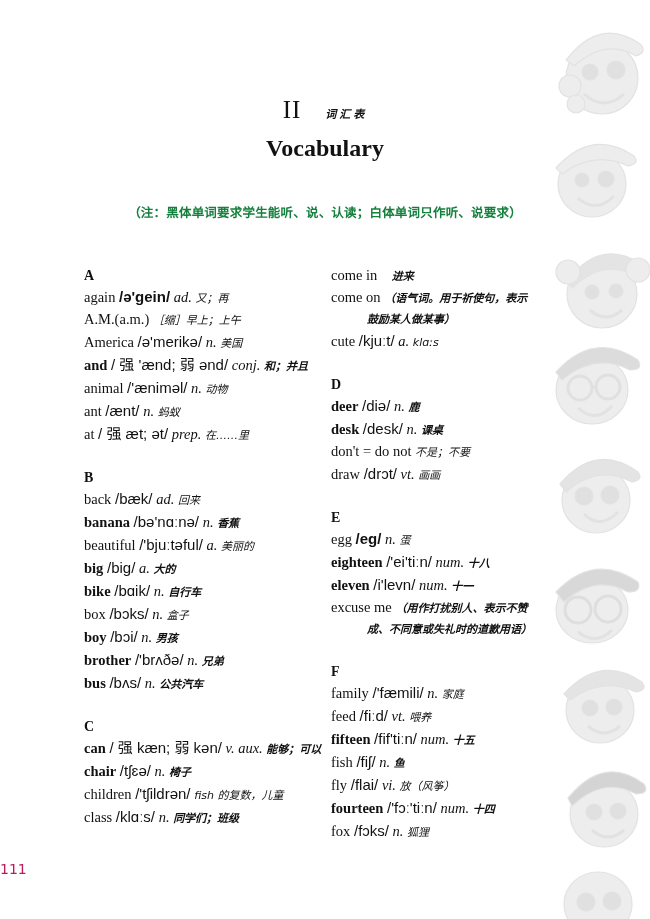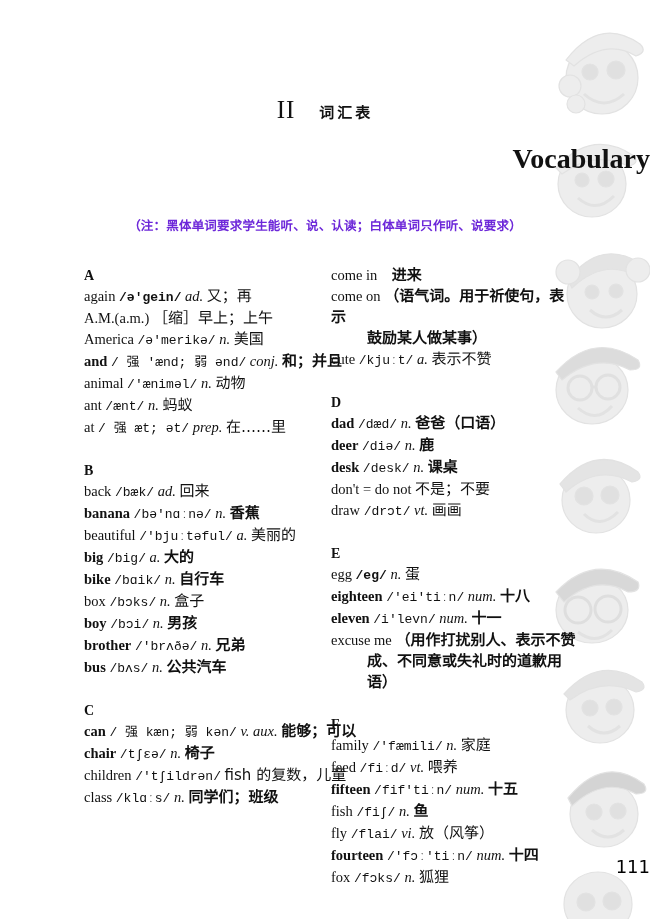--- a/index.html
+++ b/index.html
@@ -52,34 +52,33 @@
     font-family: "Liberation Serif", serif;
     font-weight: normal;
     margin-right: 24px;
   }
   #chapter-title .cn {
     font-family: "DejaVu Sans", sans-serif;
     font-weight: bold;
     letter-spacing: 3px;
   }
   #english-title {
-    font-size: 28px;
-    font-weight: bold;
-    margin: 18px 0 0 0;
+    font-size: 24px;
+    font-weight: bold;
+    margin: 10px 0 0 0;
     font-family: "Liberation Serif", "DejaVu Serif", serif;
-    text-align: right;
   }
 
   #note-line {
     text-align: center;
     margin-top: 40px;
     font-size: 12.5px;
     font-family: "DejaVu Sans", sans-serif;
     font-weight: bold;
-    color: #6d28d9;
+    color: #15803d;
     letter-spacing: 0.2px;
   }
 
   #columns {
     position: absolute;
     top: 265px;
     left: 0;
     width: 650px;
     display: flex;
   }
@@ -107,35 +106,35 @@
   }
   .entry.wrap {
     white-space: normal;
   }
   .entry .cont {
     display: block;
     padding-left: 36px;
   }
   .hw        { font-weight: normal; font-family: Liberation Serif, serif; }
   .hw.bold   { font-weight: bold; }
-  .ph        { font-family: Liberation Mono, monospace; font-size: 13px; }
+  .ph        { font-family: Liberation Sans, sans-serif; font-size: 15px; }
   .ph.bold   { font-weight: bold; }
   .pos       { font-style: italic; }
-  .cn        { font-family: "DejaVu Sans", sans-serif; font-size: 15px; }
+  .cn        { font-family: "DejaVu Sans", sans-serif; font-size: 11px; font-style: italic; }
   .cn.bold   { font-weight: bold; }
 
   #page-number {
     position: absolute;
     bottom: 42px;
     left: 0;
     width: 650px;
-    text-align: right;
-    font-size: 18px;
+    text-align: left;
+    font-size: 14px;
     font-family: "DejaVu Sans", sans-serif;
-    color: #000000;
+    color: #be185d;
   }
 </style>
 </head>
 <body style="background: rgb(255, 255, 255);">
 
 <div id="watermark-strip">
   <svg width="160" height="919" viewBox="0 0 160 919">
     <g fill="#ededed" stroke="#e2e2e2" stroke-width="1.2">
 
       <g transform="translate(78,20)">
@@ -251,24 +250,23 @@
         <div class="section-gap"></div>
         <div class="section-letter">C</div>
         <div class="entry"><span class="hw bold">can</span> <span class="ph">/ 强 kæn; 弱 kən/</span> <span class="pos">v. aux.</span> <span class="cn bold">能够；可以</span></div>
         <div class="entry"><span class="hw bold">chair</span> <span class="ph">/tʃɛə/</span> <span class="pos">n.</span> <span class="cn bold">椅子</span></div>
         <div class="entry"><span class="hw">children</span> <span class="ph">/'tʃildrən/</span> <span class="cn">fish 的复数，儿童</span></div>
         <div class="entry"><span class="hw">class</span> <span class="ph">/klɑːs/</span> <span class="pos">n.</span> <span class="cn bold">同学们；班级</span></div>
       </div>
     <div class="column" id="col-right">
         <div class="entry"><span class="hw">come in</span> <span class="cn bold">进来</span></div>
         <div class="entry wrap"><span class="hw">come on</span> <span class="cn bold">（语气词。用于祈使句，表示</span><span class="cont cn bold">鼓励某人做某事）</span></div>
-        <div class="entry"><span class="hw">cute</span> <span class="ph">/kjuːt/</span> <span class="pos">a.</span> <span class="cn">表示不赞</span></div>
+        <div class="entry"><span class="hw">cute</span> <span class="ph">/kjuːt/</span> <span class="pos">a.</span> <span class="cn">klɑːs</span></div>
         <div class="section-gap"></div>
         <div class="section-letter">D</div>
-        <div class="entry"><span class="hw bold">dad</span> <span class="ph">/dæd/</span> <span class="pos">n.</span> <span class="cn bold">爸爸（口语）</span></div>
         <div class="entry"><span class="hw bold">deer</span> <span class="ph">/diə/</span> <span class="pos">n.</span> <span class="cn bold">鹿</span></div>
         <div class="entry"><span class="hw bold">desk</span> <span class="ph">/desk/</span> <span class="pos">n.</span> <span class="cn bold">课桌</span></div>
         <div class="entry"><span class="hw">don't = do not</span> <span class="cn">不是；不要</span></div>
         <div class="entry"><span class="hw">draw</span> <span class="ph">/drɔt/</span> <span class="pos">vt.</span> <span class="cn">画画</span></div>
         <div class="section-gap"></div>
         <div class="section-letter">E</div>
         <div class="entry"><span class="hw">egg</span> <span class="ph bold">/eg/</span> <span class="pos">n.</span> <span class="cn">蛋</span></div>
         <div class="entry"><span class="hw bold">eighteen</span> <span class="ph">/'ei'tiːn/</span> <span class="pos">num.</span> <span class="cn bold">十八</span></div>
         <div class="entry"><span class="hw bold">eleven</span> <span class="ph">/i'levn/</span> <span class="pos">num.</span> <span class="cn bold">十一</span></div>
         <div class="entry wrap"><span class="hw">excuse me</span> <span class="cn bold">（用作打扰别人、表示不赞</span><span class="cont cn bold">成、不同意或失礼时的道歉用语）</span></div>

